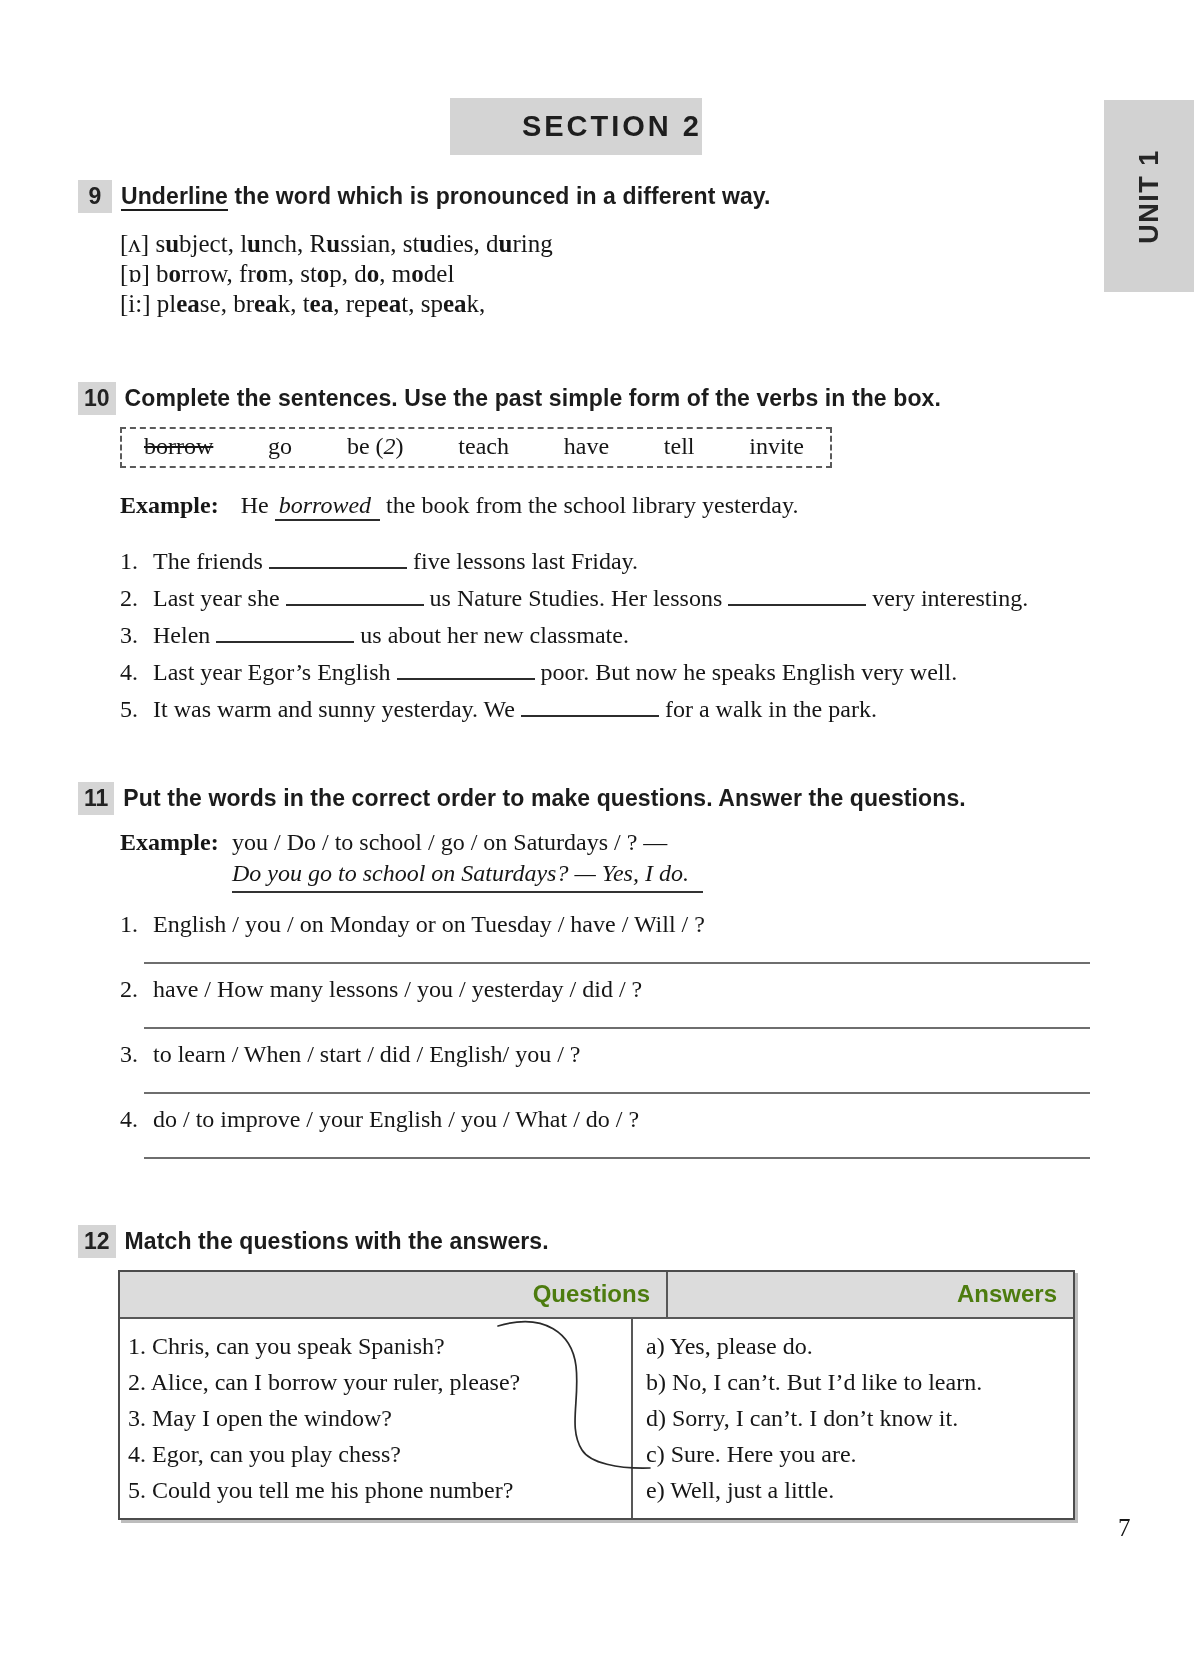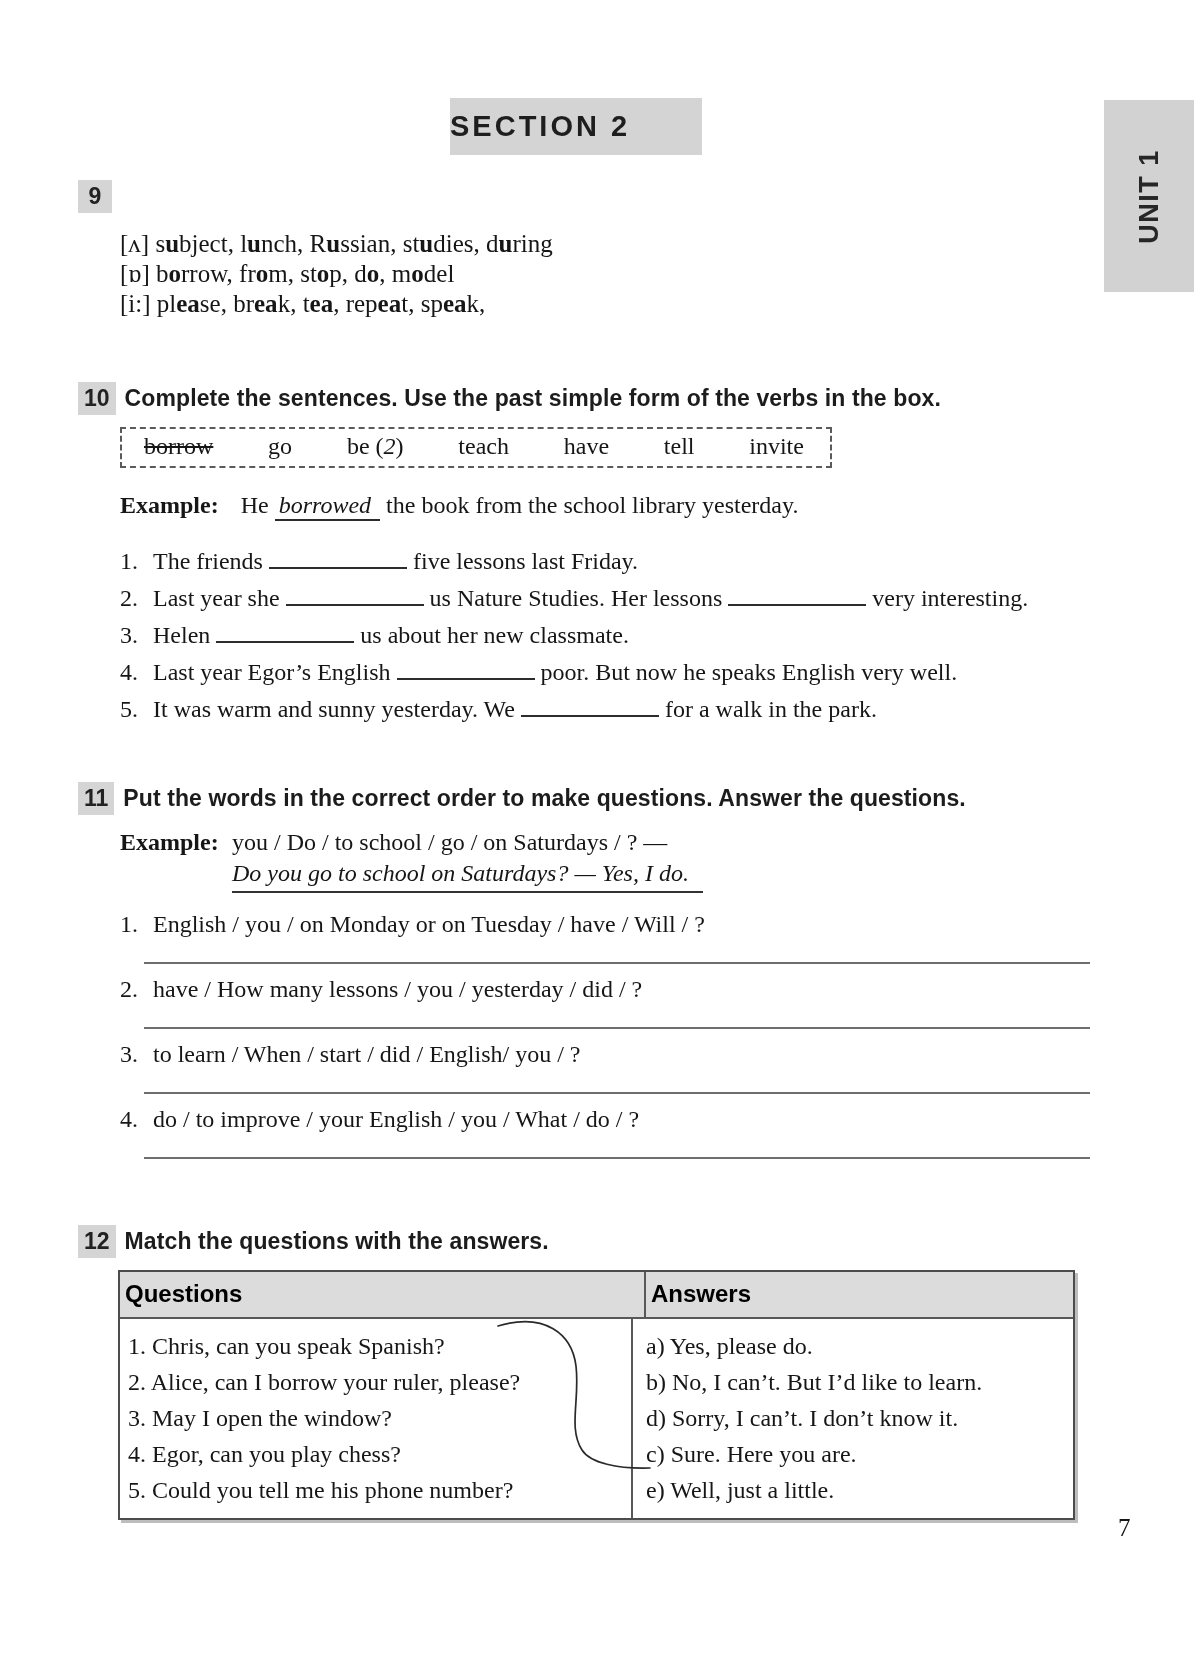--- a/index.html
+++ b/index.html
@@ -21,21 +21,21 @@
   .ex-body{padding-left:42px;}
   .b{font-weight:bold;}
   .i{font-style:italic;}
   .u{text-decoration:underline;text-underline-offset:5px;}
   .strike{text-decoration:line-through;text-decoration-thickness:2px;}
   .wu{border-bottom:2px solid #2c2c2c;padding:0 9px 1px 4px;}
   .blank{display:inline-block;width:138px;height:14px;border-bottom:2px solid #2c2c2c;}
   
   .section-box{
     position:absolute;left:450px;top:98px;width:252px;height:57px;
-    background:#d4d4d4;display:flex;align-items:center;justify-content:flex-start;
+    background:#d4d4d4;display:flex;align-items:center;justify-content:flex-end;
   }
   .section-box span{
     font-family:"Liberation Sans",sans-serif;font-weight:bold;font-size:29px;
     letter-spacing:3px;color:#1e1e1e;
   }
   .unit-tab{
     position:absolute;left:1104px;top:100px;width:90px;height:192px;
     background:#d2d2d2;display:flex;align-items:center;justify-content:center;
   }
   .unit-tab span{
@@ -72,21 +72,21 @@
   .ans-line{height:2px;background:#6e6e6e;margin:22px 0 0 24px;width:946px;}
   
   #ex12{top:1205px;margin-top:20px;}
   .match-table{
     margin:12px 0 0 40px;width:953px;border:2px solid #4c4c4c;
     box-shadow:3px 3px 0 #bdbdbd;background:#fff;
   }
   .mt-header{display:flex;background:#dcdcdc;border-bottom:2px solid #585858;}
   .mt-header div{
     font-family:"Liberation Sans",sans-serif;font-weight:bold;font-size:24px;
-    color:#000000;text-align:left;padding:8px 5px 9px;
+    color:#4d7c0f;text-align:right;padding:8px 16px 9px;
   }
   .mt-h-q{width:514px;border-right:2px solid #585858;}
   .mt-h-a{flex:1;}
   .mt-body{display:flex;}
   .mt-col{font-size:24px;line-height:36px;padding:9px 6px 10px 13px;}
   .mt-col-q{width:497px;border-right:2px solid #585858;padding-left:8px;}
   .mt-col-a{flex:1;}
   .match-curve{position:absolute;left:450px;top:1300px;pointer-events:none;}
   
   .page-num{position:absolute;left:1118px;top:1514px;font-size:25px;}
@@ -98,20 +98,21 @@
   <span>SECTION 2</span>
 </div>
 
 <div class="unit-tab">
   <span>UNIT 1</span>
 </div>
 
 <div class="ex" id="ex9">
   <div class="ex-head">
     <span class="badge">9</span>
+    <span class="ex-title"><span class="u">Underline</span><span class=""> the word which is pronounced in a different way.</span></span>
   </div>
   <div class="ex-body ph-lines" id="ph-lines">
       <div class="ph-line"><span class="">[ʌ] s</span><span class="b">u</span><span class="">bject, l</span><span class="b">u</span><span class="">nch, R</span><span class="b">u</span><span class="">ssian, st</span><span class="b">u</span><span class="">dies, d</span><span class="b">u</span><span class="">ring</span></div>
       <div class="ph-line"><span class="">[ɒ] b</span><span class="b">o</span><span class="">rrow, fr</span><span class="b">o</span><span class="">m, st</span><span class="b">o</span><span class="">p, d</span><span class="b">o</span><span class="">, m</span><span class="b">o</span><span class="">del</span></div>
       <div class="ph-line"><span class="">[i:] pl</span><span class="b">ea</span><span class="">se, br</span><span class="b">ea</span><span class="">k, t</span><span class="b">ea</span><span class="">, rep</span><span class="b">ea</span><span class="">t, sp</span><span class="b">ea</span><span class="">k,</span></div>
     </div>
 </div>
 
 <div class="ex" id="ex10">
   <div class="ex-head">

